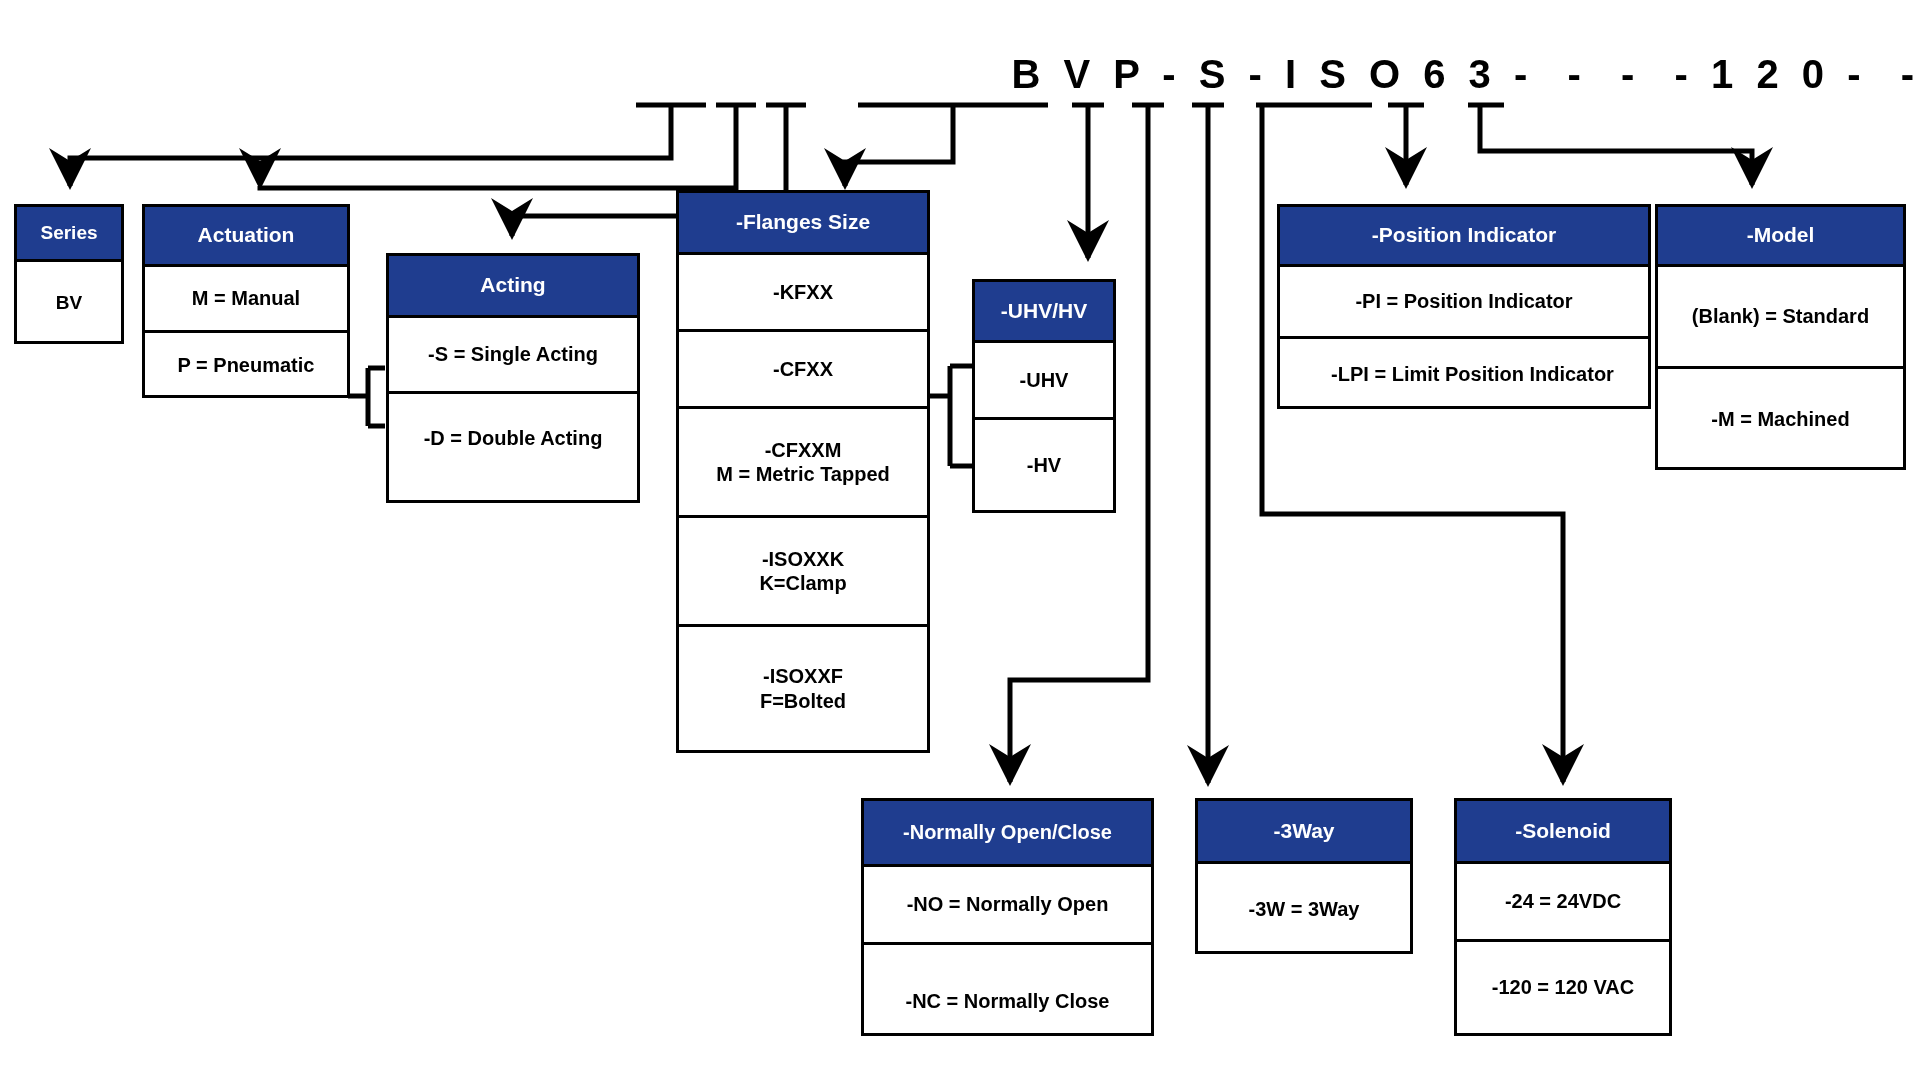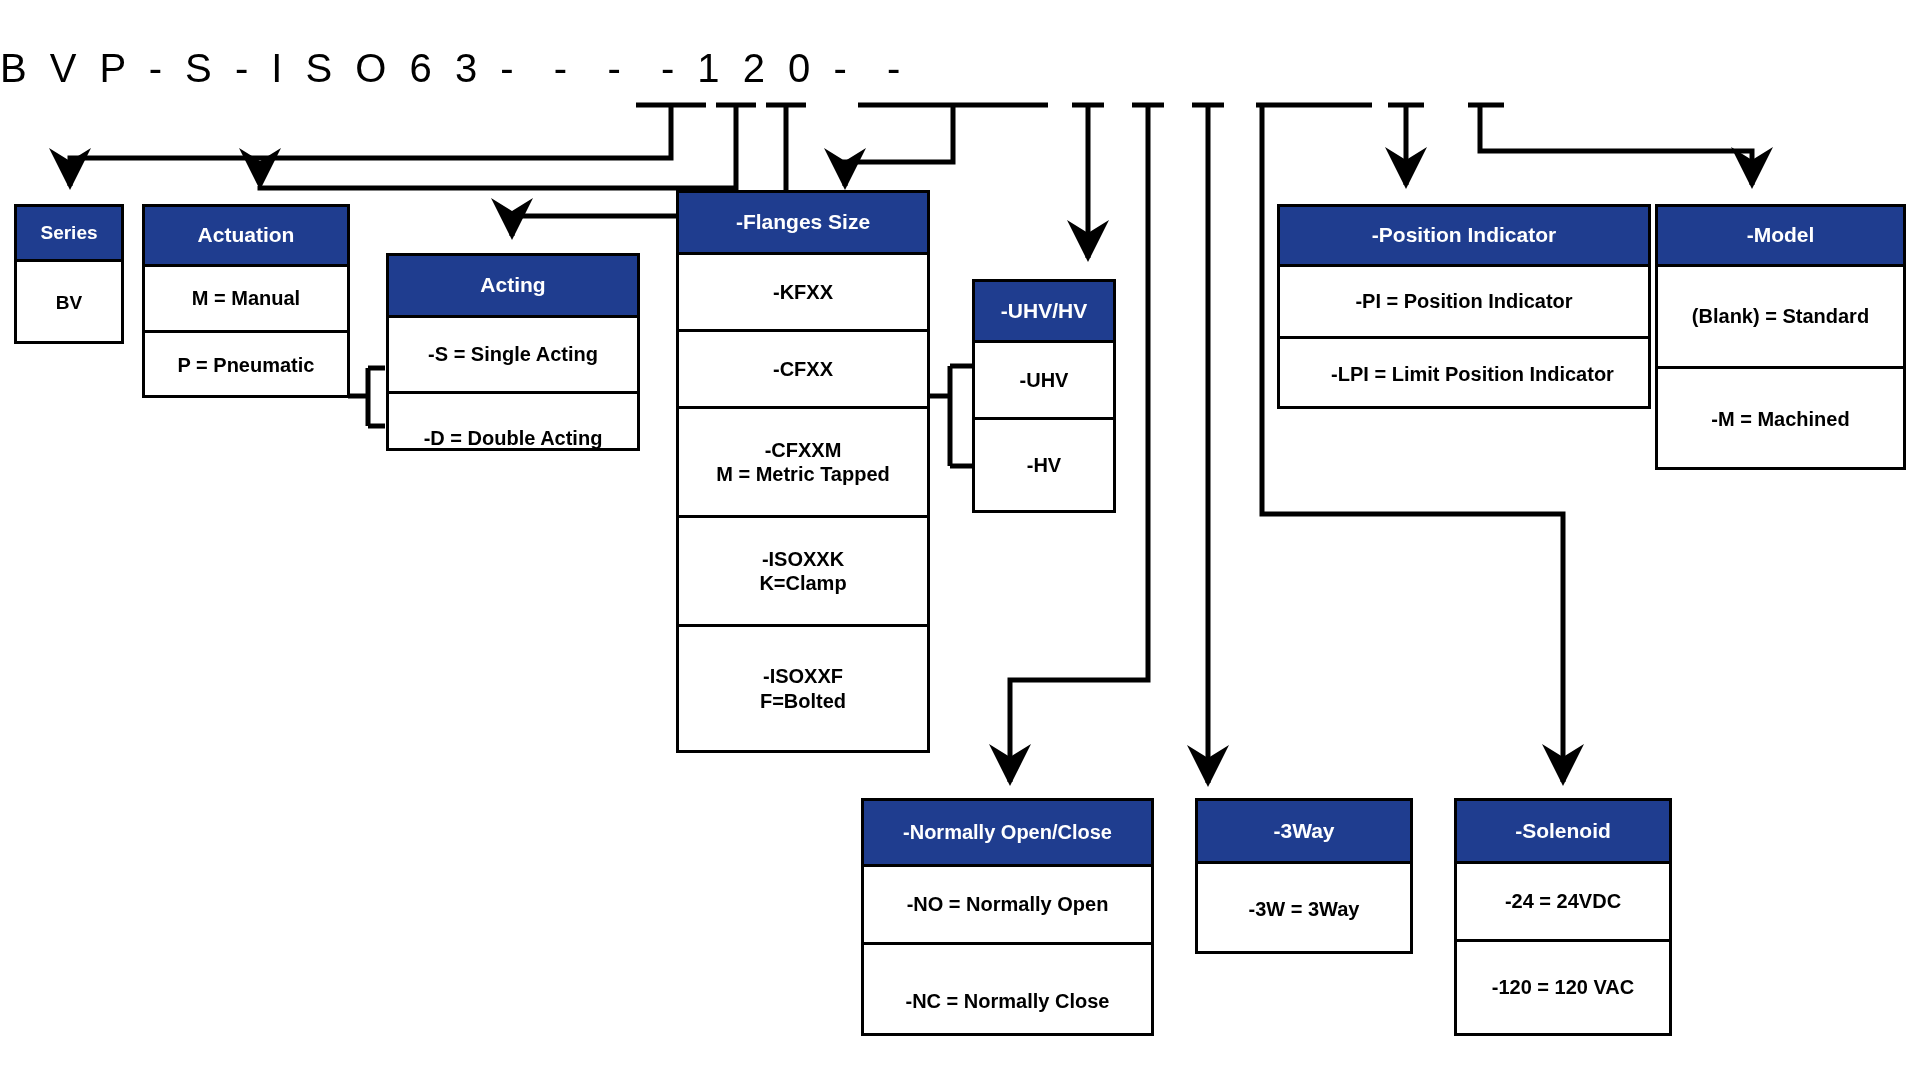--- a/index.html
+++ b/index.html
@@ -7,24 +7,24 @@
     width:1920px;height:1080px;
     font-family:"Liberation Sans","DejaVu Sans",sans-serif;
     -webkit-font-smoothing:antialiased;
     overflow:hidden;
   }
   #stage{position:relative;width:1920px;height:1080px;}
 
   
   #partnumber{
     position:absolute;
-    left:0;right:0;top:46px;
-    text-align:left;
+    left:0;right:0;top:52px;
+    text-align:right;
     font-size:40px;
-    font-weight:normal;
+    font-weight:bold;
     letter-spacing:6px;
     color:#000;
     white-space:pre;
     z-index:5;
   }
 
   
   #wires{position:absolute;left:0;top:0;width:1920px;height:1080px;z-index:1;}
 
   
@@ -123,21 +123,21 @@
     <div class="hdr" style="height:55px;font-size:19px;">Series</div>
     <div class="row last" style="height:82px;font-size:19px;">BV</div>
   </div>
 
   <div class="box" style="left:142px;top:204px;width:208px;height:194px;">
     <div class="hdr" style="height:60px;font-size:21px;">Actuation</div>
     <div class="row" style="height:66px;font-size:20px;">M = Manual</div>
     <div class="row last" style="height:65px;font-size:20px;">P = Pneumatic</div>
   </div>
 
-  <div class="box" style="left:386px;top:253px;width:254px;height:198px;">
+  <div class="box" style="left:386px;top:253px;width:254px;height:250px;">
     <div class="hdr" style="height:62px;font-size:21px;">Acting</div>
     <div class="row" style="height:76px;font-size:20px;">-S = Single Acting</div>
     <div class="row last" style="height:89px;font-size:20px;">-D = Double Acting</div>
   </div>
 
   <div class="box" style="left:676px;top:190px;width:254px;height:563px;">
     <div class="hdr" style="height:62px;font-size:21px;">-Flanges Size</div>
     <div class="row" style="height:77px;font-size:20px;">-KFXX</div>
     <div class="row" style="height:77px;font-size:20px;">-CFXX</div>
     <div class="row" style="height:109px;font-size:20px;">-CFXXM

